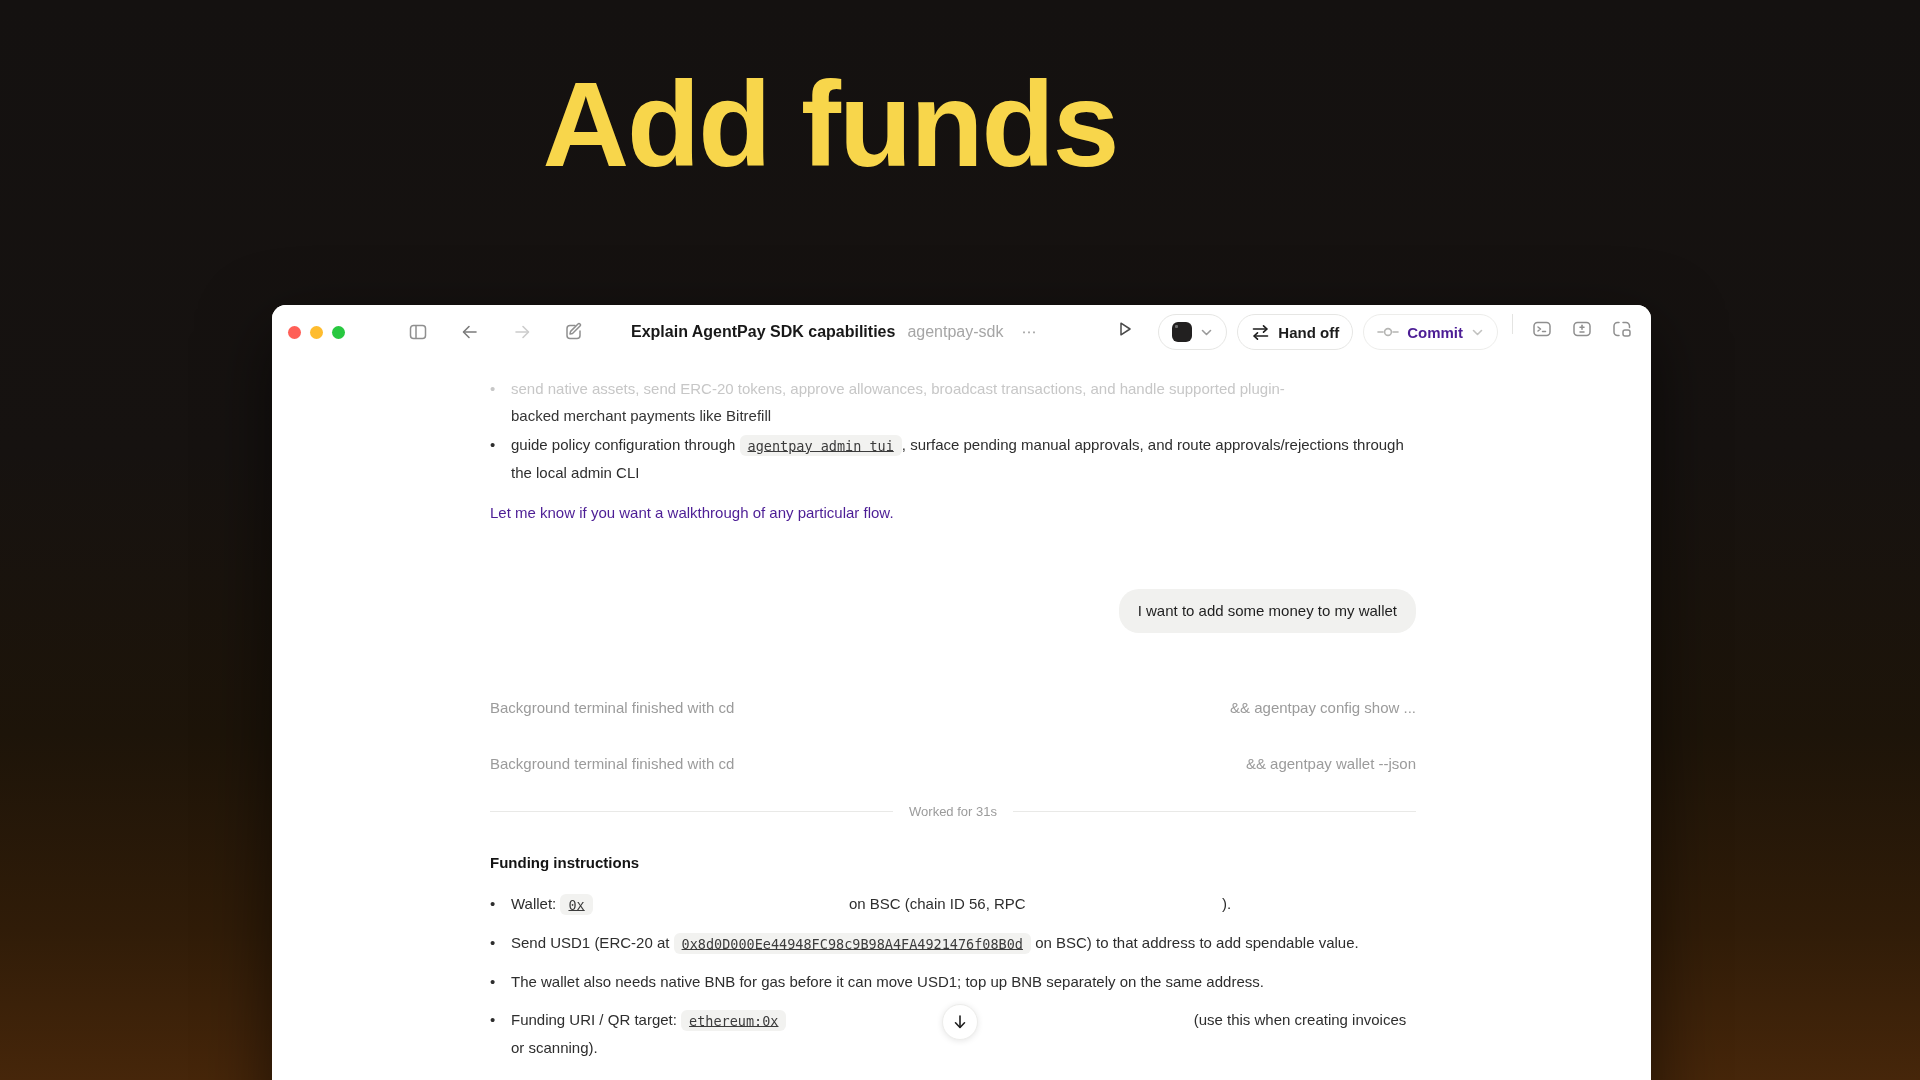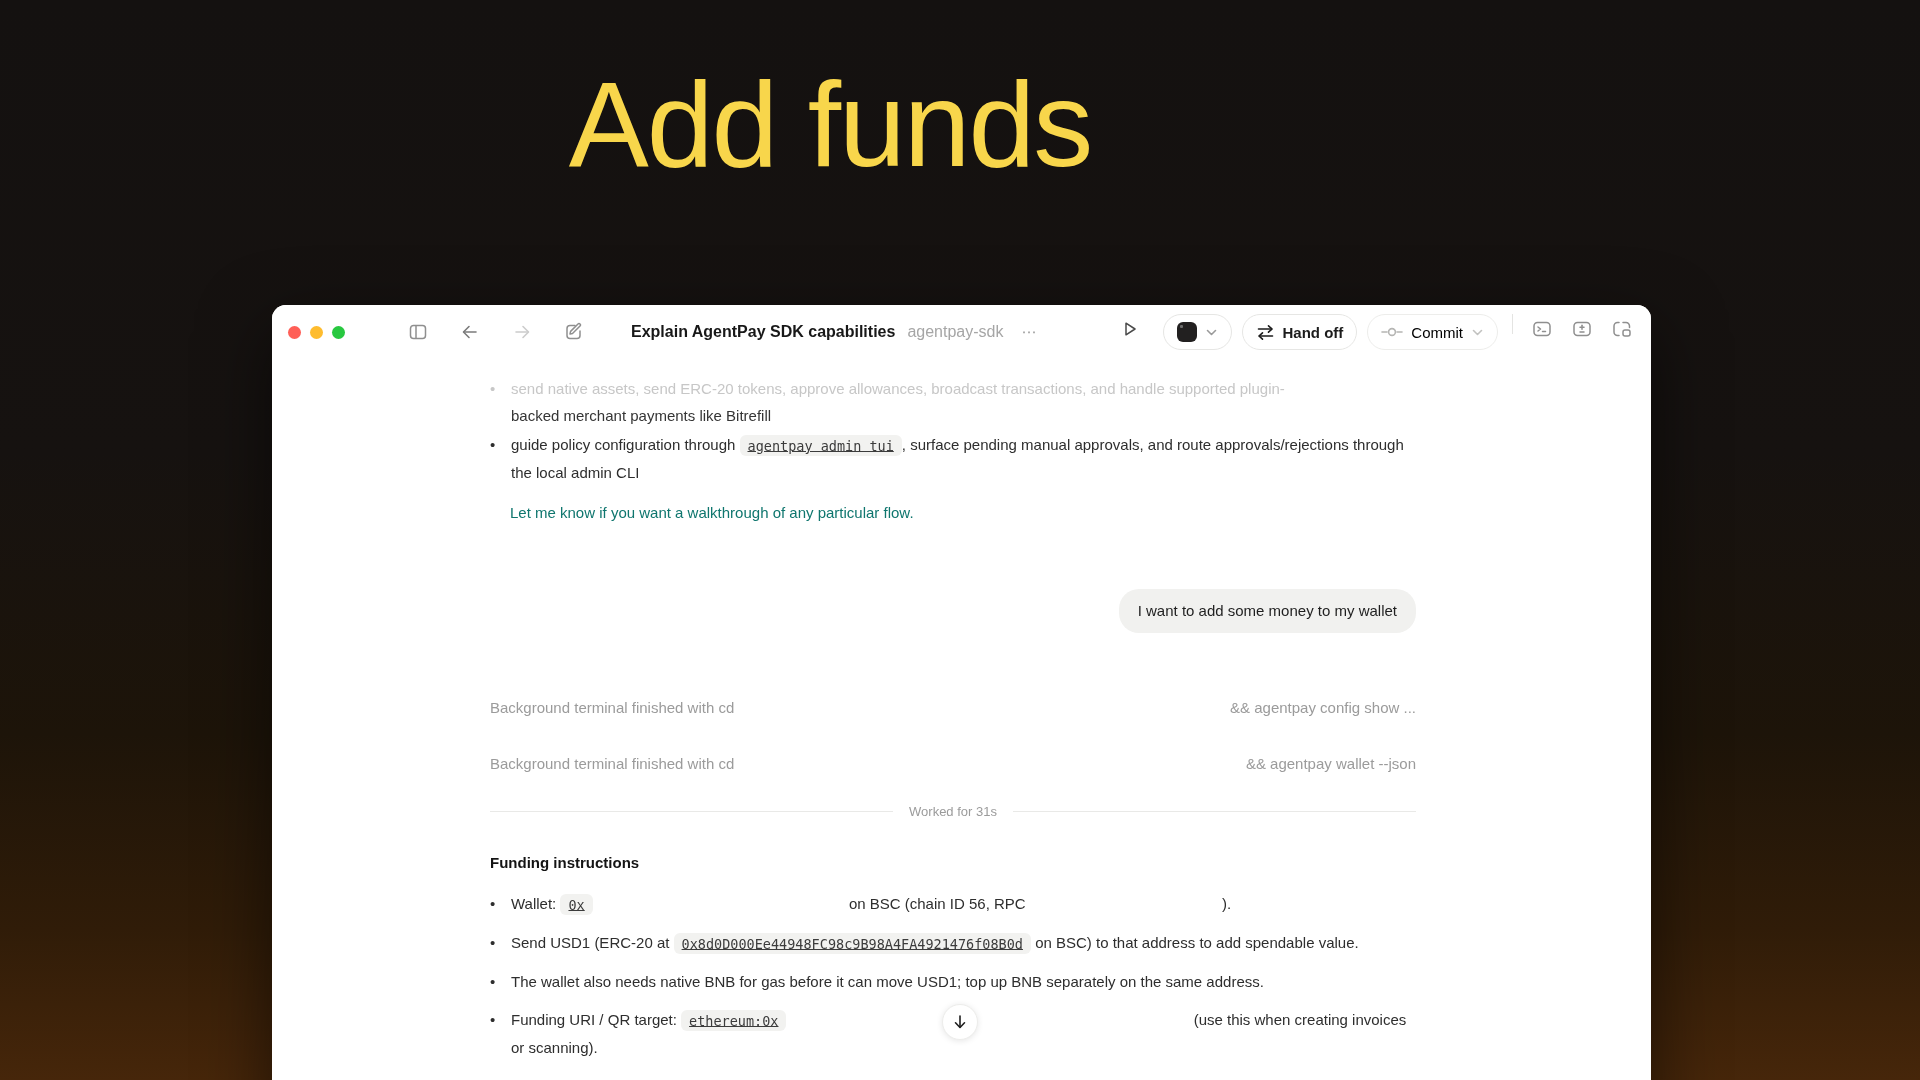--- a/index.html
+++ b/index.html
@@ -5,21 +5,21 @@
   * { margin:0; padding:0; box-sizing:border-box; }
   html,body { width:1920px; height:1080px; overflow:hidden; }
   body {
     font-family:"Liberation Sans", sans-serif;
     background:linear-gradient(to bottom, #141110 0%, #161210 42%, #1d1409 68%, #301c08 86%, #46260a 100%);
   }
 
   
   .hero-title {
     position:absolute; top:58px; left:0; width:1660px;
-    text-align:center; font-size:120px; font-weight:400;
+    text-align:center; font-size:120px; font-weight:700;
     letter-spacing:-2px; color:#F8D64B; line-height:1.1;
   }
 
   
   .app-window {
     position:absolute; left:272px; top:305px; width:1379px; height:830px;
     background:#ffffff; border-radius:14px; overflow:hidden;
     box-shadow:0 24px 70px rgba(0,0,0,.55);
   }
 
@@ -34,21 +34,21 @@
   .title-group { display:flex; align-items:baseline; gap:12px; margin-left:42px; white-space:nowrap; }
   .doc-title { font-size:16px; font-weight:700; color:#181818; }
   .doc-subtitle { font-size:16px; color:#a6a6a6; }
   .more-dots { font-size:15px; color:#9a9a9a; letter-spacing:1px; margin-left:6px; }
   .tb-right { position:absolute; right:14px; display:flex; gap:10px; }
   .pill {
     display:flex; align-items:center; gap:8px; height:36px; padding:0 13px;
     border:1px solid #e6e6e4; border-radius:18px; background:#fff;
     font-size:15px; font-weight:600; color:#1c1c1c; cursor:pointer;
   }
-  .pill.muted { color:#000000; border-color:#ededeb; font-weight:400; }
+  .pill.muted { color:#4c1d95; border-color:#ededeb; font-weight:700; }
   .model-swatch { width:20px; height:20px; border-radius:6px; background:#222020; position:relative; }
   .model-swatch::after { content:""; position:absolute; left:3px; top:3px; width:3px; height:3px; border-radius:1px; background:#6d6d6d; }
   .vdiv { width:1px; height:20px; background:#e4e4e2; margin:0 4px; }
   .play-btn { margin:0 8px 0 14px; }
 
   
   .content { position:relative; padding:16px 235px 0 218px; font-size:15px; color:#2e2e2e; }
   .col { width:926px; }
 
   .bullet-row { display:flex; line-height:27px; margin-bottom:2px; }
@@ -57,21 +57,21 @@
   .faded, .faded .bullet-dot { color:#c7c7c7; }
   .block { display:block; }
   .dark-line { color:#353535; }
 
   code.chip {
     font-family:"DejaVu Sans Mono", monospace; font-size:13.5px; color:#3c3c3c;
     background:#f2f2f0; border-radius:6px; padding:2.5px 8px; white-space:nowrap;text-decoration:underline;
   }
   .redacted { display:inline-block; height:10px; background:#ffffff; }
 
-  .closing-line { margin-top:13px; line-height:27px; color:#0f766e;margin-left:20px; }
+  .closing-line { margin-top:13px; line-height:27px; color:#4c1d95; }
 
   .user-row { display:flex; justify-content:flex-end; margin-top:63px; }
   .user-bubble {
     background:#f1f1ef; border-radius:20px; padding:12px 19px;
     font-size:15px; color:#1f1f1f; line-height:20px;
   }
 
   .term-row { display:flex; align-items:baseline; color:#9b9b9b; font-size:15px; margin-top:11px; }
   .term-row .spacer { flex:1; }
   .term-block { margin-top:55px; display:flex; flex-direction:column; gap:28px; }

